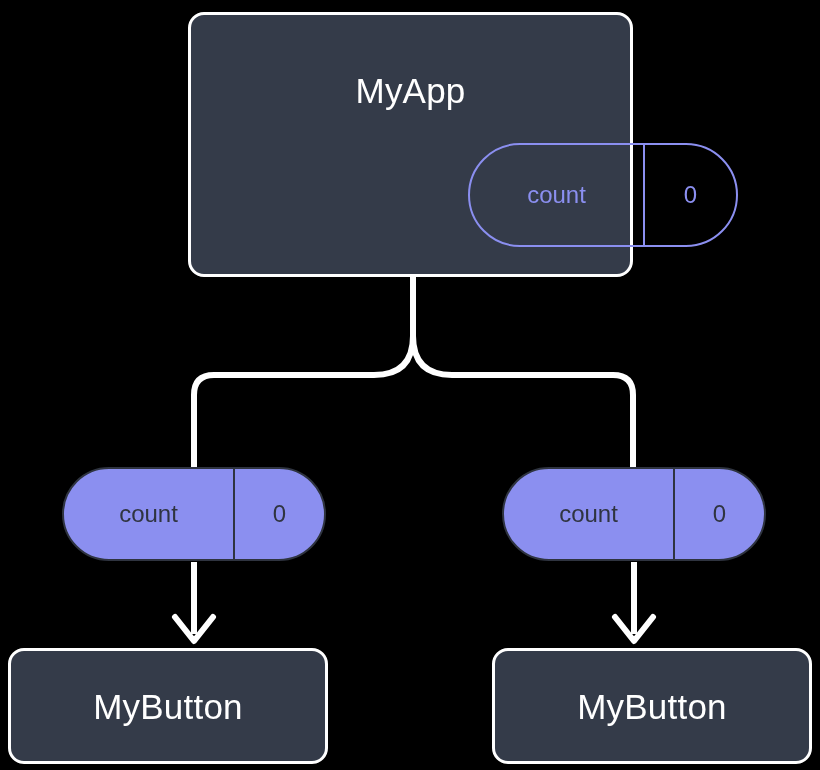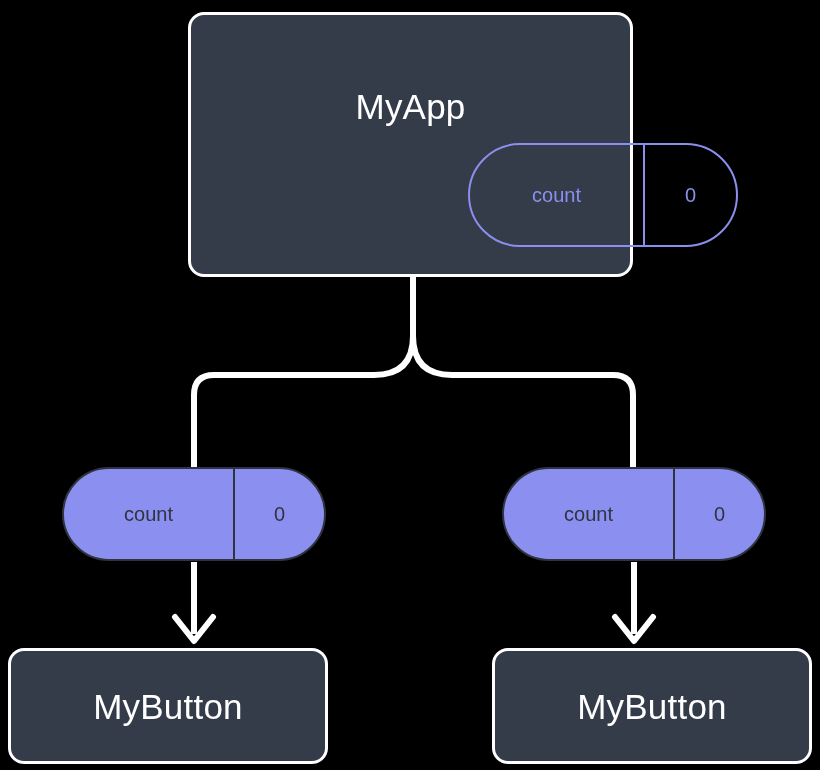--- a/index.html
+++ b/index.html
@@ -49,21 +49,20 @@
 
   #card-myapp {
     left: 188px;
     top: 12px;
     width: 445px;
     height: 265px;
   }
   #card-myapp .node-title {
     top: 56px;
     font-size: 35px;
-    margin-top: 16px;
   }
 
   #card-mybutton-left {
     left: 8px;
     top: 648px;
     width: 320px;
     height: 116px;
   }
   #card-mybutton-right {
     left: 492px;
@@ -85,21 +84,21 @@
     align-items: stretch;
     border-radius: 999px;
     overflow: hidden;
   }
   .pill .pill-key,
   .pill .pill-val {
     display: flex;
     align-items: center;
     justify-content: center;
     white-space: nowrap;
-    font-size: 20px;
+    font-size: 24px;
     line-height: 1;
   }
 
   
   .pill.outlined {
     border: 2px solid #8b8ff0;
     background: transparent;
   }
   .pill.outlined .pill-key {
     color: #8b8ff0;

